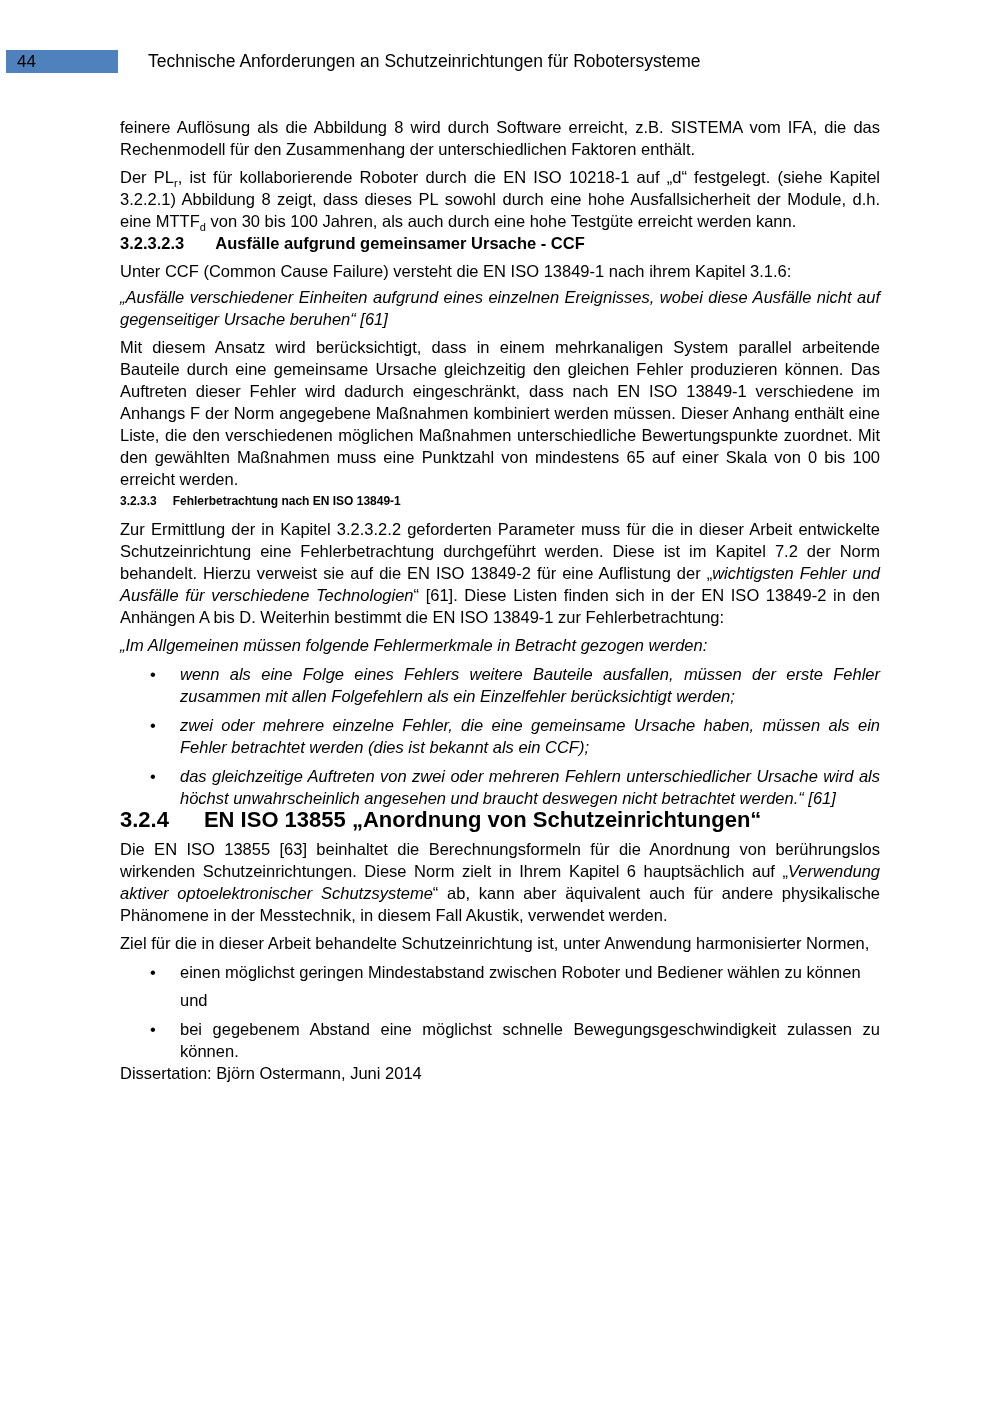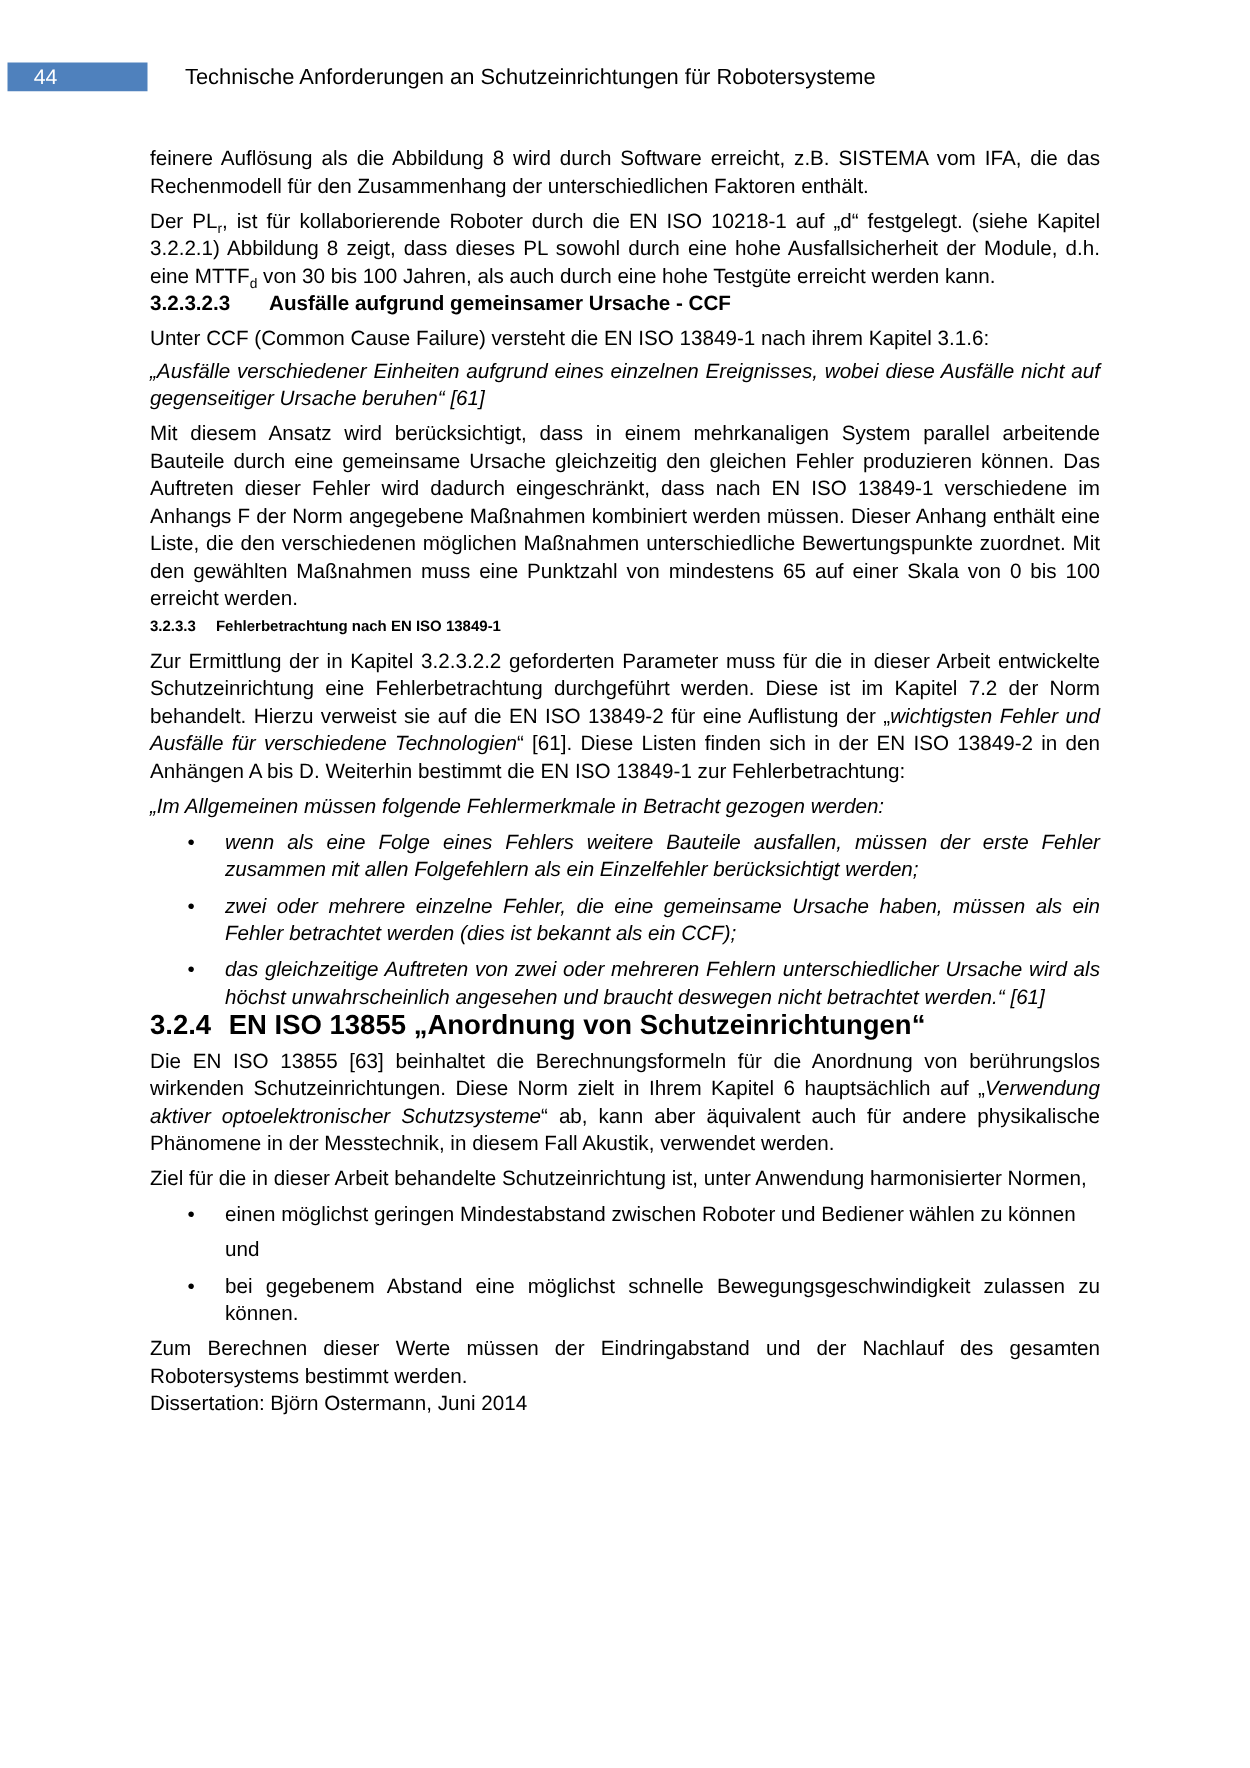--- a/index.html
+++ b/index.html
@@ -10,23 +10,23 @@
     background: #ffffff;
     font-family: "Liberation Sans", sans-serif;
     color: #000000;
     overflow: hidden;
   }
   
   .header { position: absolute; top: 50px; left: 6px; right: 120px; display: flex; align-items: flex-start; }
   .pagenum-box {
     width: 112px; height: 23px;
     background: #4F81BD;
-    color: #ffffff;
+    color: #000000;
     font-size: 17px; line-height: 23px;
-    padding-left: 21px;
+    padding-left: 11px;
     box-sizing: border-box;
   }
   .header-title { margin-left: 30px; font-size: 17.5px; line-height: 23px; white-space: nowrap; }
 
   
   .content {
     position: absolute;
     left: 120px; top: 116px;
     width: 760px;
     font-size: 16.5px;
@@ -38,21 +38,21 @@
   .gap4 { margin-top: 4px !important; }
   .gap7 { margin-top: 7px !important; }
   .it { font-style: italic; }
   sub.subsc { font-size: 11px; line-height: 0; }
 
   .h-sub { margin: 10px 0 0 0; font-size: 16.5px; font-weight: bold; text-align: left; }
   .h-sub .hnum { display: inline-block; margin-right: 31px; }
   .h-mid { margin: 14px 0 0 0; font-size: 12px; font-weight: bold; text-align: left; }
   .h-mid .hnum { display: inline-block; margin-right: 16px; }
   .h-big { margin: 14px 0 0 0; font-size: 22px; font-weight: bold; text-align: left; }
-  .h-big .hnum { display: inline-block; margin-right: 14px; }
+  .h-big .hnum { display: inline-block; margin-right: 35px; }
 
   .bullet-row { display: flex; margin-top: 7px; }
   .bullet-marker { flex: none; width: 30px; margin-left: 30px; text-align: left; font-style: normal; }
   .bullet-text { flex: 1; text-align: justify; }
   .connector { margin: 6px 0 0 60px !important; text-align: left; }
 
   .footer { margin-top: 12px; text-align: left; }
 </style>
 </head>
 <body>
@@ -109,18 +109,17 @@
     <div class="bullet-row">
       <span class="bullet-marker">•</span>
       <span class="bullet-text">einen möglichst geringen Mindestabstand zwischen Roboter und Bediener wählen zu können</span>
     </div>
     <p class="connector">und</p>
     <div class="bullet-row">
       <span class="bullet-marker">•</span>
       <span class="bullet-text">bei gegebenem Abstand eine möglichst schnelle Bewegungsgeschwindigkeit zulassen zu können.</span>
     </div>
 
-    <p class="gap6">Zum Berechnen dieser Werte müssen der Eindringabstand und der Nachlauf des gesamten Robotersystems bestimmt werden.</p>
 
     <p class="footer">Dissertation: Björn Ostermann, Juni 2014</p>
 
   </div>
 </div>
 
 </body></html>

